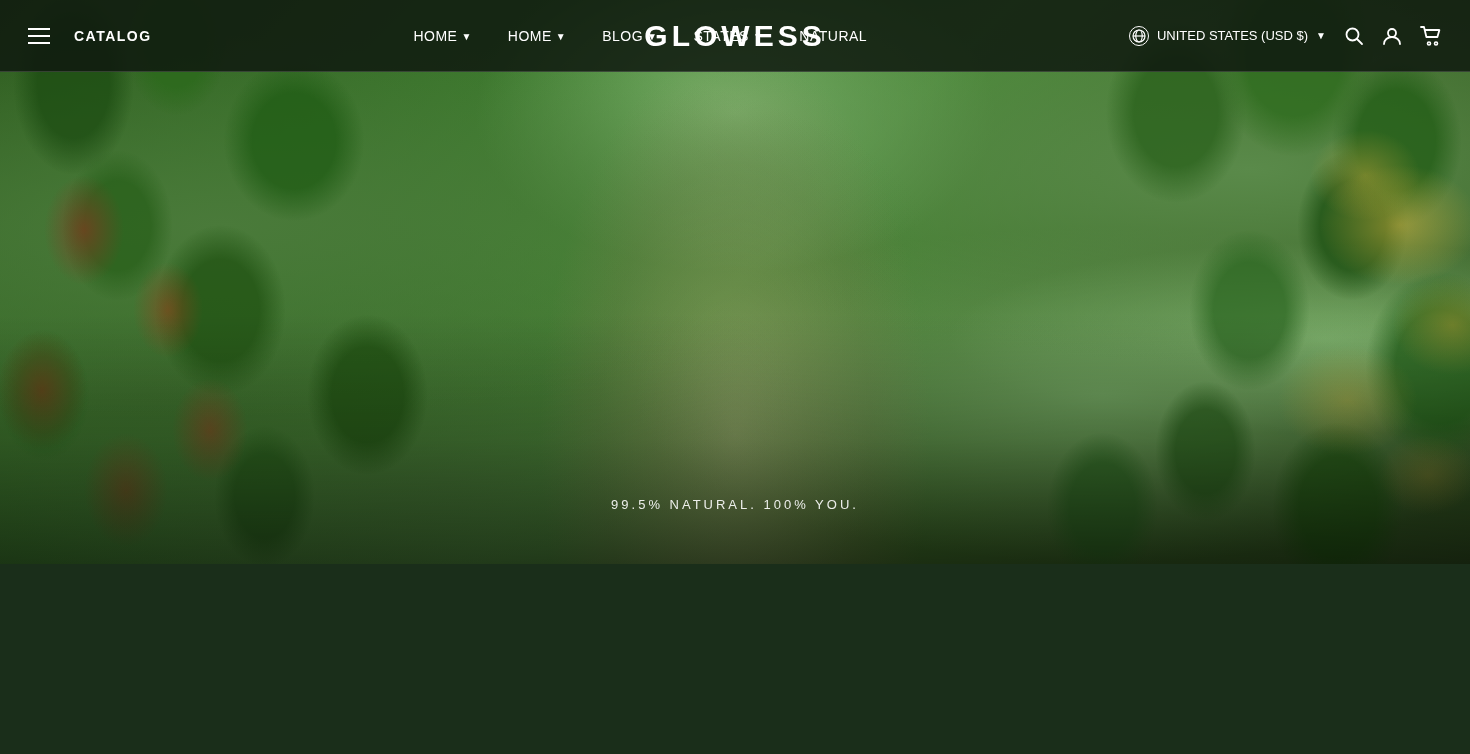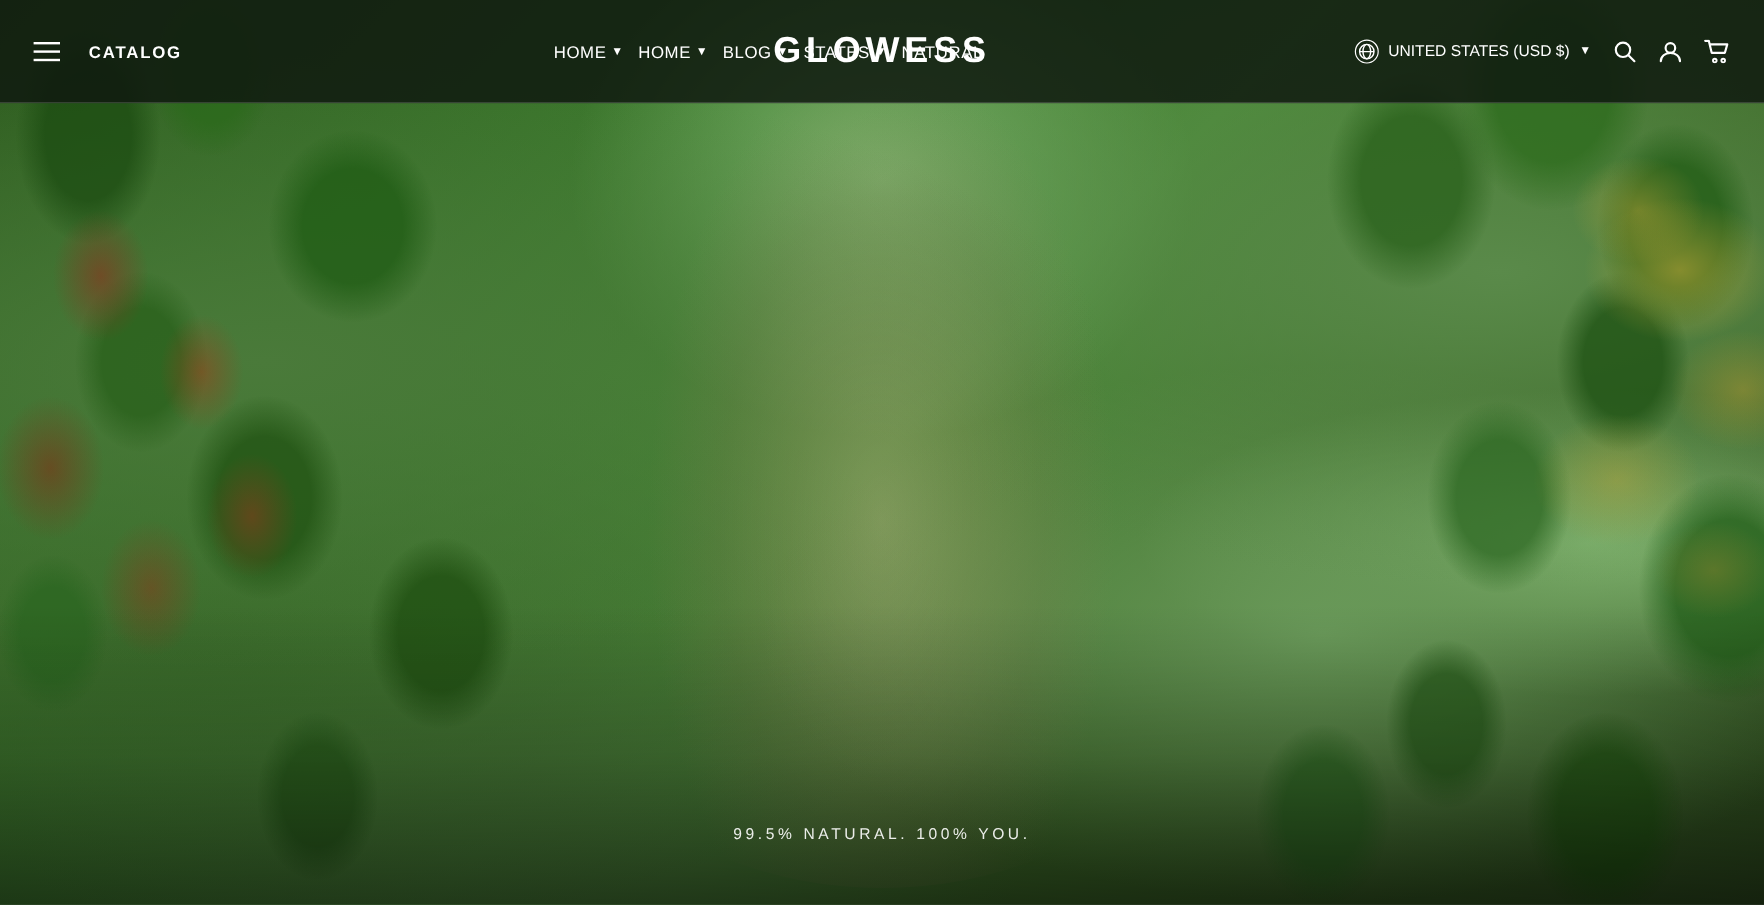--- a/index.html
+++ b/index.html
@@ -15,21 +15,21 @@
       overflow: hidden;
       background: #1a2e1a;
     }
 
     
     .header {
       position: absolute;
       top: 0;
       left: 0;
       width: 100%;
-      height: 86px;
+      height: 72px;
       background: rgba(15, 25, 15, 0.85);
       display: flex;
       align-items: center;
       justify-content: space-between;
       padding: 0 28px;
       z-index: 10;
       border-bottom: 1px solid rgba(255,255,255,0.15);
     }
 
     .header-left {
@@ -58,21 +58,21 @@
       font-weight: 600;
       letter-spacing: 1.5px;
       text-transform: uppercase;
       cursor: pointer;
       text-decoration: none;
     }
 
     .nav-center {
       display: flex;
       align-items: center;
-      gap: 12px;
+      gap: 36px;
     }
 
     .nav-item {
       color: #fff;
       font-size: 14px;
       font-weight: 500;
       letter-spacing: 0.5px;
       cursor: pointer;
       text-decoration: none;
       display: flex;
@@ -132,23 +132,23 @@
       cursor: pointer;
       font-size: 20px;
       display: flex;
       align-items: center;
     }
 
     
     .hero {
       position: relative;
       width: 100%;
-      height: 754px;
+      height: 564px;
       overflow: hidden;
-      background: #404040;
+      background: #0369a1;
     }
 
     
     .hero-bg {
       position: absolute;
       top: 0;
       left: 0;
       width: 100%;
       height: 100%;
       background:

